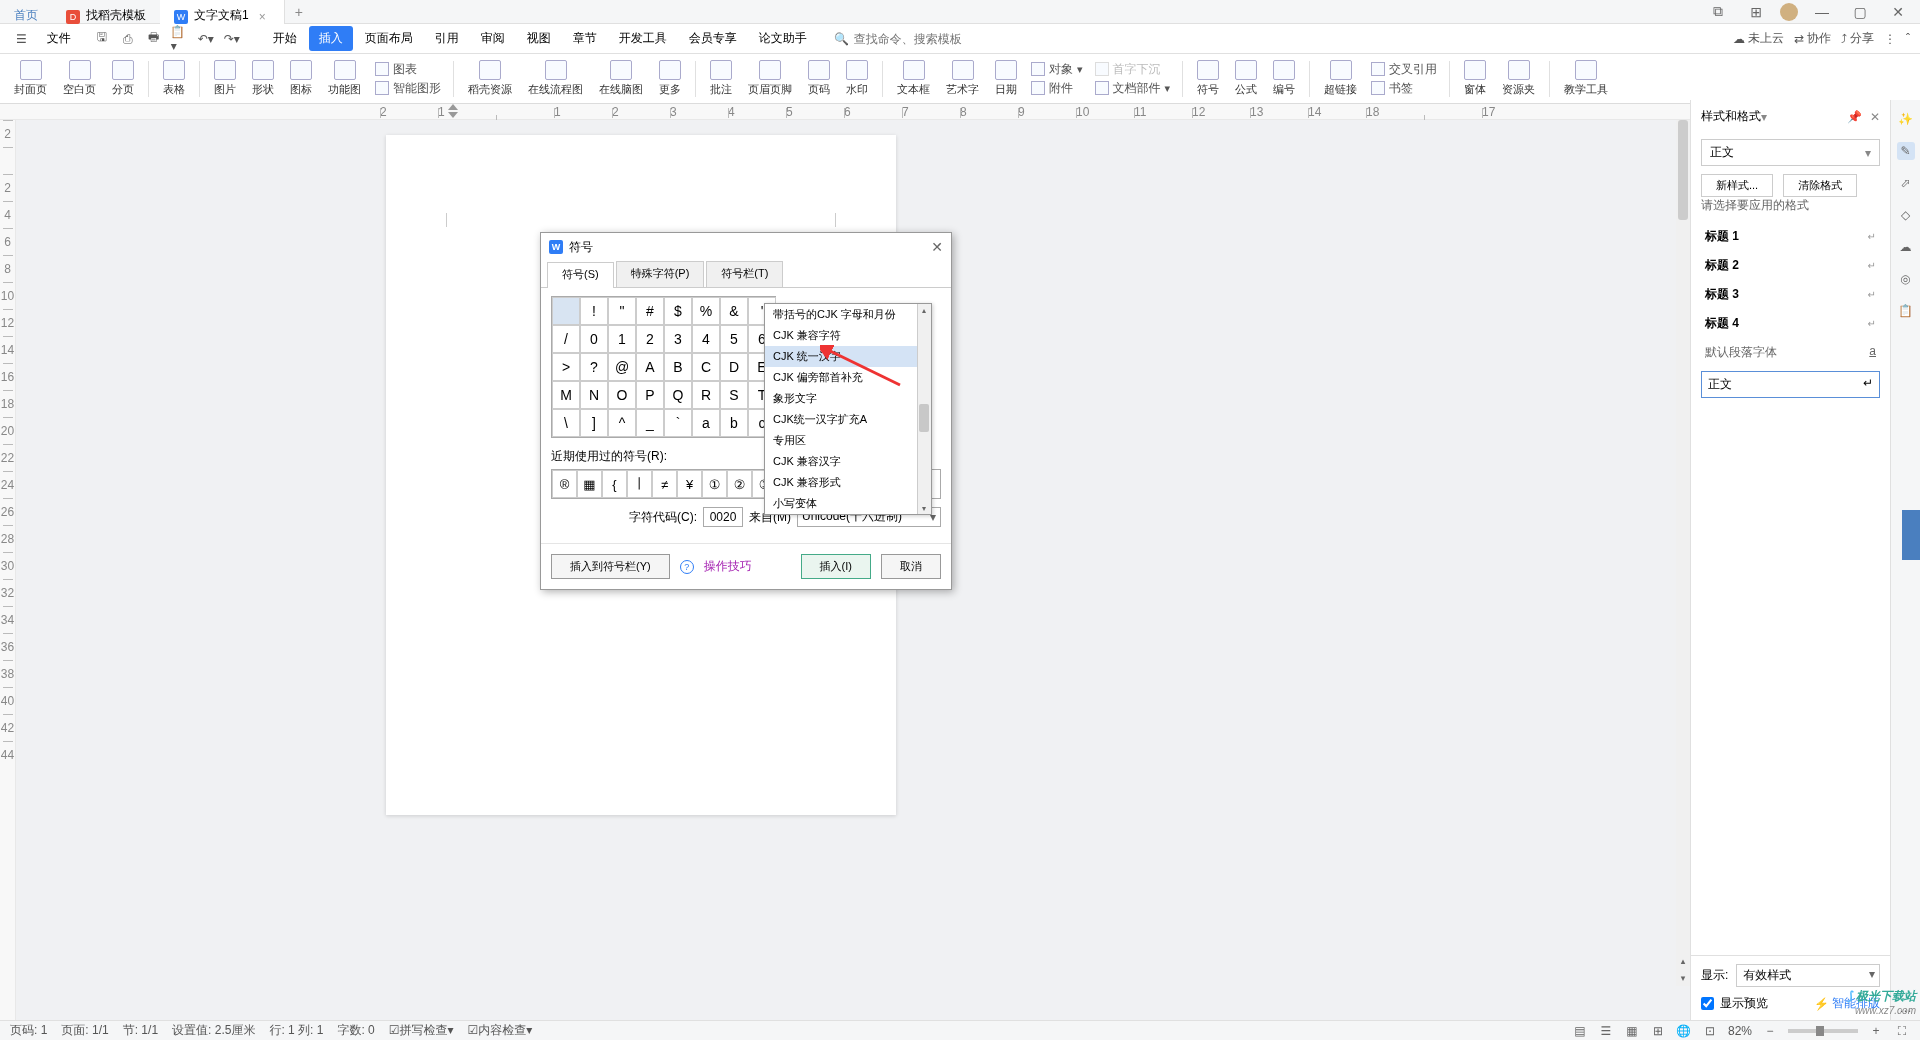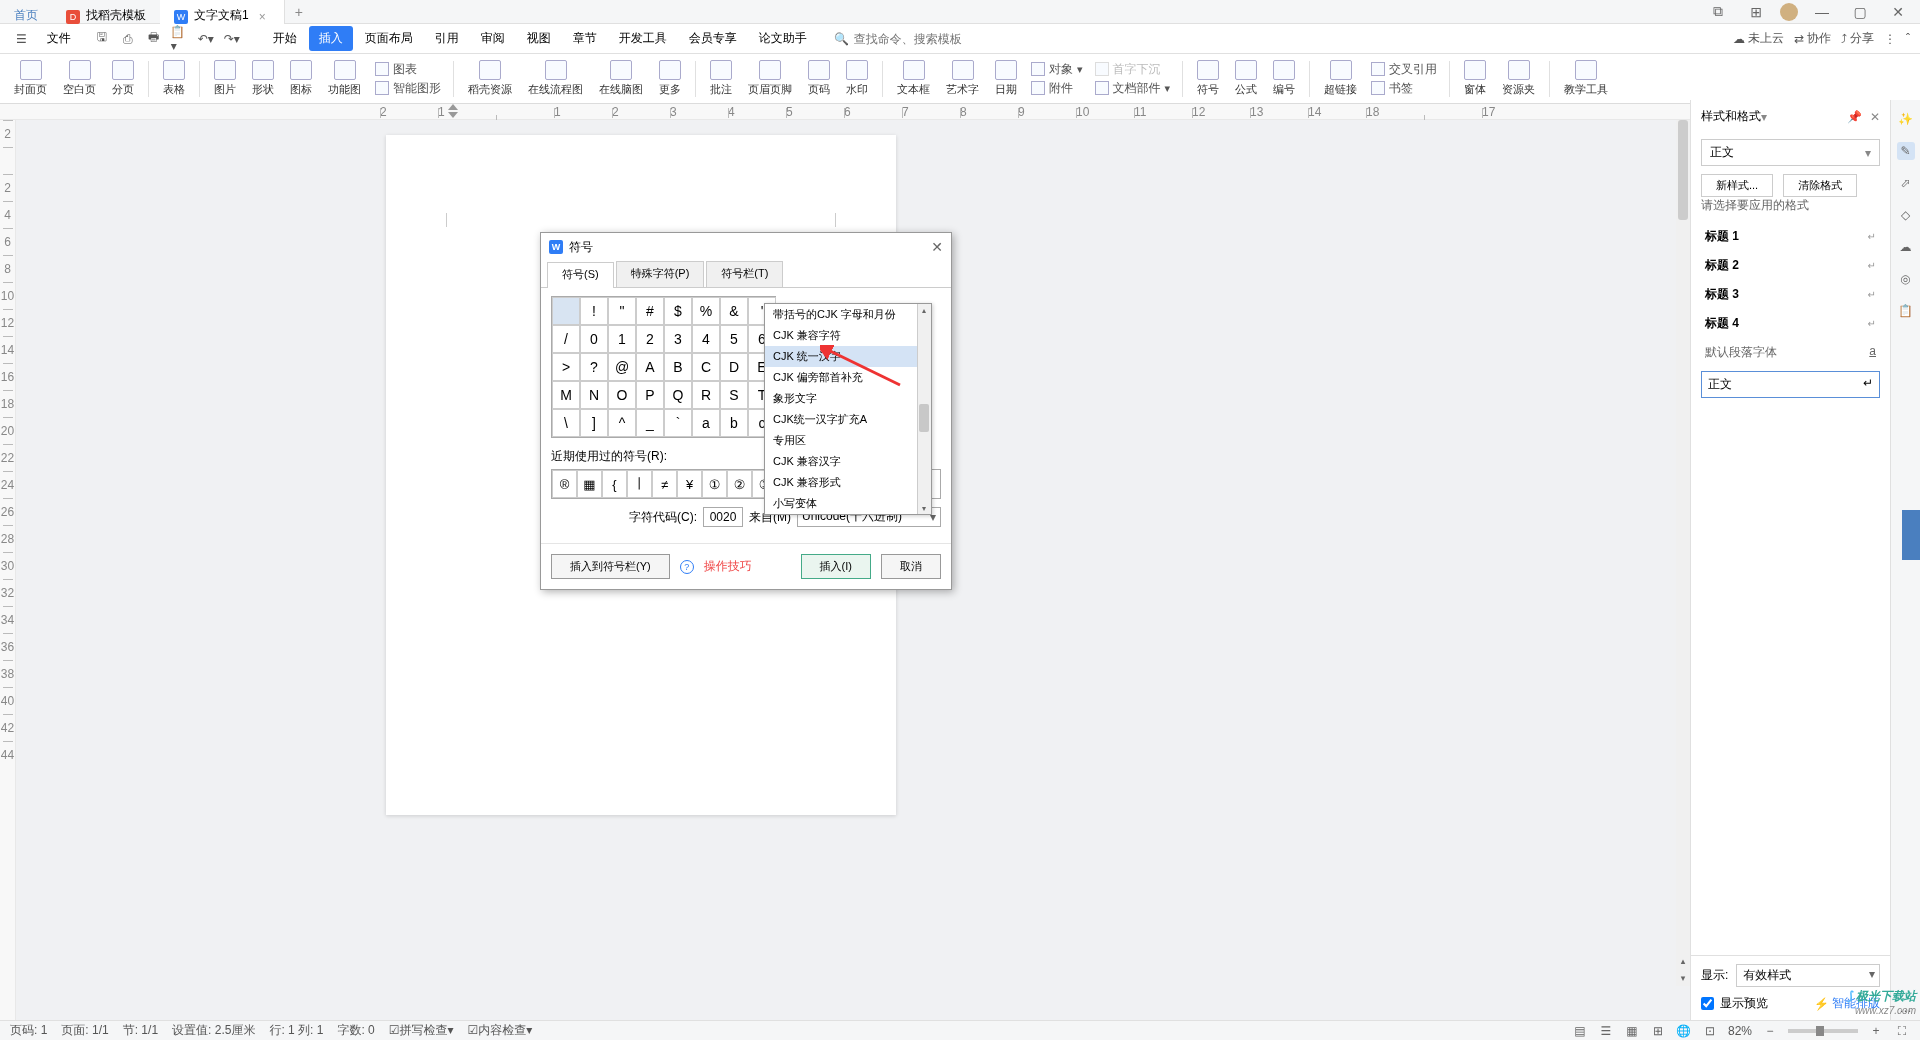--- a/index.html
+++ b/index.html
@@ -72,21 +72,21 @@
 .dd-arrow{position:absolute;right:2px;width:10px;height:12px;display:flex;align-items:center;justify-content:center;font-size:8px;color:#666;}
 .recent-row{display:grid;grid-template-columns:repeat(16,25px);gap:0;border:1px solid #aaa;}
 .recent-cell{width:25px;height:28px;border:1px solid #ccc;display:flex;align-items:center;justify-content:center;font-size:13px;}
 .code-row{display:flex;align-items:center;gap:6px;justify-content:flex-end;margin-top:8px;}
 .code-input{width:40px;height:20px;border:1px solid #aaa;padding:0 4px;text-align:center;}
 .code-sel{width:144px;height:20px;border:1px solid #aaa;padding:0 4px;position:relative;}
 .code-sel::after{content:"▾";position:absolute;right:4px;top:2px;color:#666;}
 .dlg-footer{display:flex;align-items:center;padding:10px;gap:10px;border-top:1px solid #e5e5e5;margin-top:8px;}
 .dlg-btn{padding:4px 18px;border:1px solid #999;background:#f5f5f5;cursor:pointer;font-size:11px;}
 .dlg-btn.primary{border:1px solid #4a8;background:#eaf5ef;}
-.link{color:#ef4444;}
+.link{color:#a21caf;}
 .tips-icon{width:14px;height:14px;border:1px solid #2f7df6;border-radius:50%;display:flex;align-items:center;justify-content:center;color:#2f7df6;font-size:9px;}
 .arrow-anno{position:absolute;left:820px;top:345px;z-index:250;pointer-events:none;}
 .side-panel{position:absolute;top:100px;right:30px;width:200px;bottom:20px;background:#fff;border-left:1px solid #e0e0e0;}
 .sp-header{display:flex;align-items:center;padding:8px 10px;}
 .sp-title{font-size:12px;}
 .sp-hdr-right{margin-left:auto;display:flex;gap:8px;color:#888;}
 .sp-body{padding:6px 10px;}
 .sp-current{border:1px solid #ccc;padding:4px 8px;display:flex;align-items:center;justify-content:space-between;margin-bottom:8px;}
 .sp-btns{display:flex;gap:10px;}
 .sp-btn{border:1px solid #ccc;padding:3px 14px;font-size:11px;cursor:pointer;}

